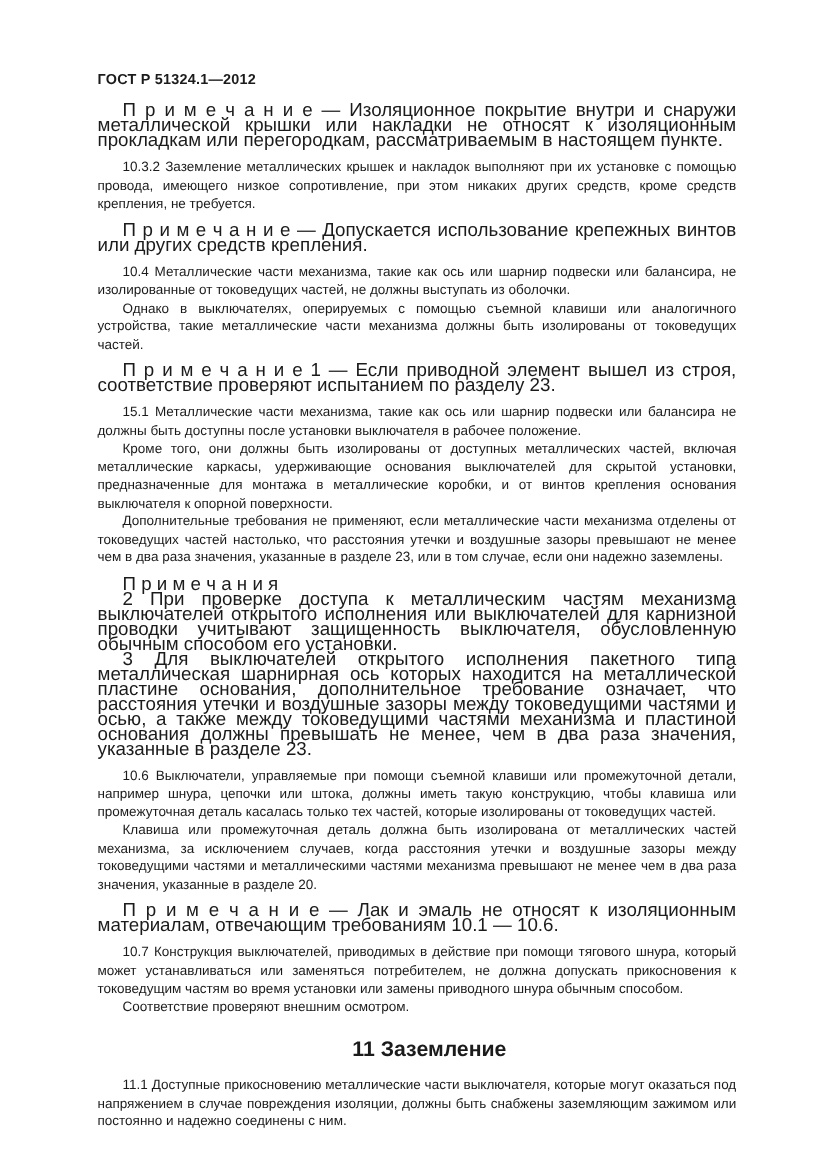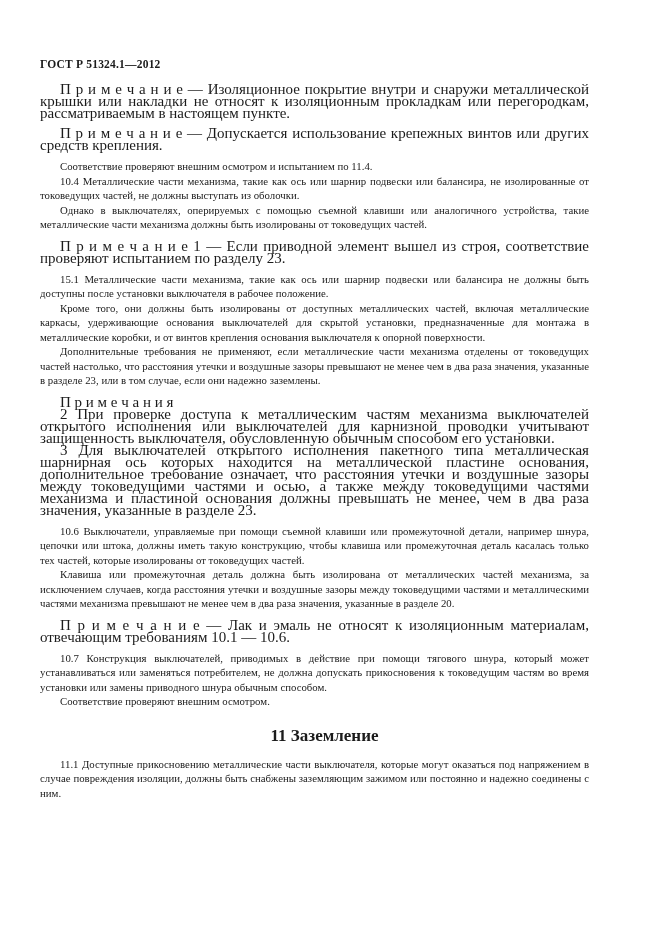--- a/index.html
+++ b/index.html
@@ -12,22 +12,21 @@
     height: 935px;
     overflow: hidden;
     font-family: "Liberation Sans", sans-serif;
     color: #1b1b1b;
   }
   .page {
     box-sizing: border-box;
     width: 661px;
     height: 935px;
     background: #ffffff;
-    padding: 58px 72px 0 40px;
-    font-family: Liberation Serif, serif;
+    padding: 58px 72px 0 78px;
   }
   .doc-header {
     font-size: 11.5px;
     font-weight: bold;
     letter-spacing: 0.2px;
     margin: 0 0 13px 0;
   }
   .doc-blocks p {
     margin: 0;
   }
@@ -59,22 +58,22 @@
   }
 </style>
 </head>
 <body>
 
 <div class="page">
   <div class="doc-header">ГОСТ Р 51324.1—2012</div>
 
   <div class="doc-blocks">
       <p class="note">П р и м е ч а н и е  — Изоляционное покрытие внутри и снаружи металлической крышки или накладки не относят к изоляционным прокладкам или перегородкам, рассматриваемым в настоящем пункте.</p>
+      <p class="body">10.3.2 Заземление металлических крышек и накладок выполняют при их установке с помощью провода, имеющего низкое сопротивление, при этом никаких других средств, кроме средств крепления, не требуется.</p>
       <p class="note">П р и м е ч а н и е — Допускается использование крепежных винтов или других средств крепления.</p>
-      <p class="body">Соответствие проверяют внешним осмотром и испытанием по 11.4.</p>
       <p class="body">10.4 Металлические части механизма, такие как ось или шарнир подвески или балансира, не изолированные от токоведущих частей, не должны выступать из оболочки.</p>
       <p class="body">Однако в выключателях, оперируемых с помощью съемной клавиши или аналогичного устройства, такие металлические части механизма должны быть изолированы от токоведущих частей.</p>
       <p class="note">П р и м е ч а н и е 1  — Если приводной элемент вышел из строя, соответствие проверяют испытанием по разделу 23.</p>
       <p class="body">15.1 Металлические части механизма, такие как ось или шарнир подвески или балансира не должны быть доступны после установки выключателя в рабочее положение.</p>
       <p class="body">Кроме того, они должны быть изолированы от доступных металлических частей, включая металлические каркасы, удерживающие основания выключателей для скрытой установки, предназначенные для монтажа в металлические коробки, и от винтов крепления основания выключателя к опорной поверхности.</p>
       <p class="body">Дополнительные требования не применяют, если металлические части механизма отделены от токоведущих частей настолько, что расстояния утечки и воздушные зазоры превышают не менее чем в два раза значения, указанные в разделе 23, или в том случае, если они надежно заземлены.</p>
       <div class="note-group">
         <p class="note">П р и м е ч а н и я</p>
         <p class="note">2 При проверке доступа к металлическим частям механизма выключателей открытого исполнения или выключателей для карнизной проводки учитывают защищенность выключателя, обусловленную обычным способом его установки.</p>
         <p class="note">3 Для выключателей открытого исполнения пакетного типа металлическая шарнирная ось которых находится на металлической пластине основания, дополнительное требование означает, что расстояния утечки и воздушные зазоры между токоведущими частями и осью, а также между токоведущими частями механизма и пластиной основания должны превышать не менее, чем в два раза значения, указанные в разделе 23.</p>

